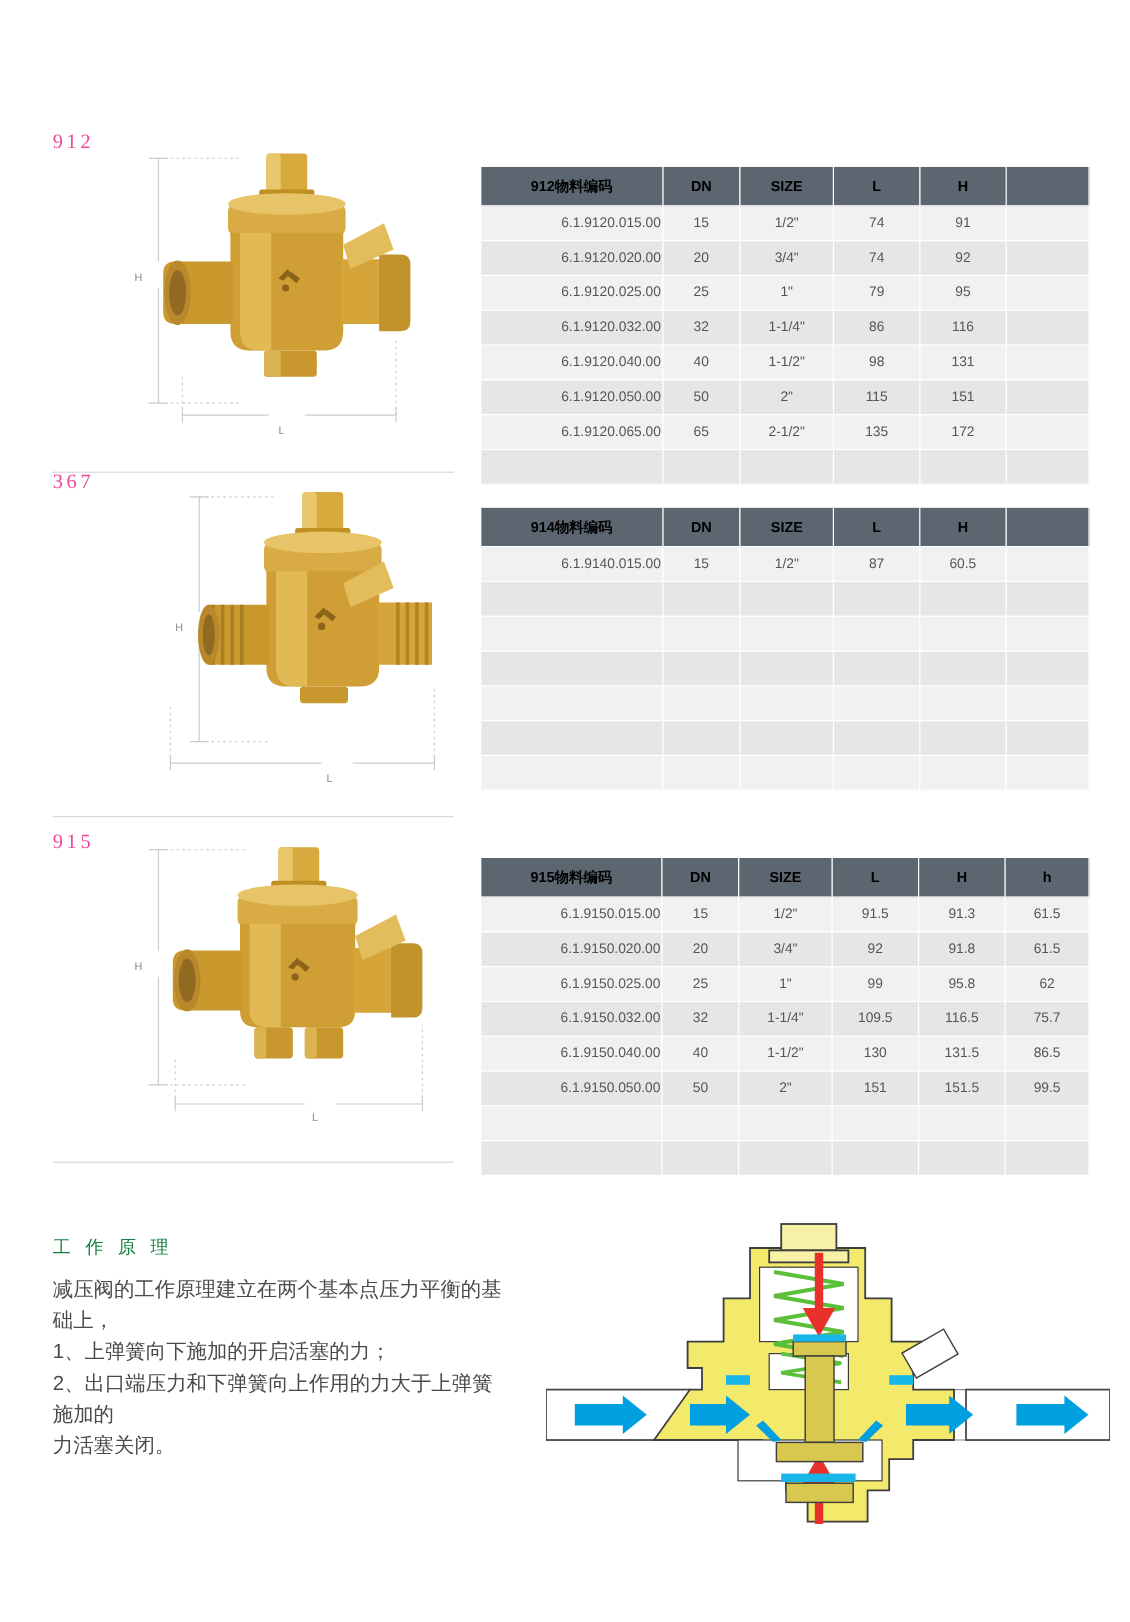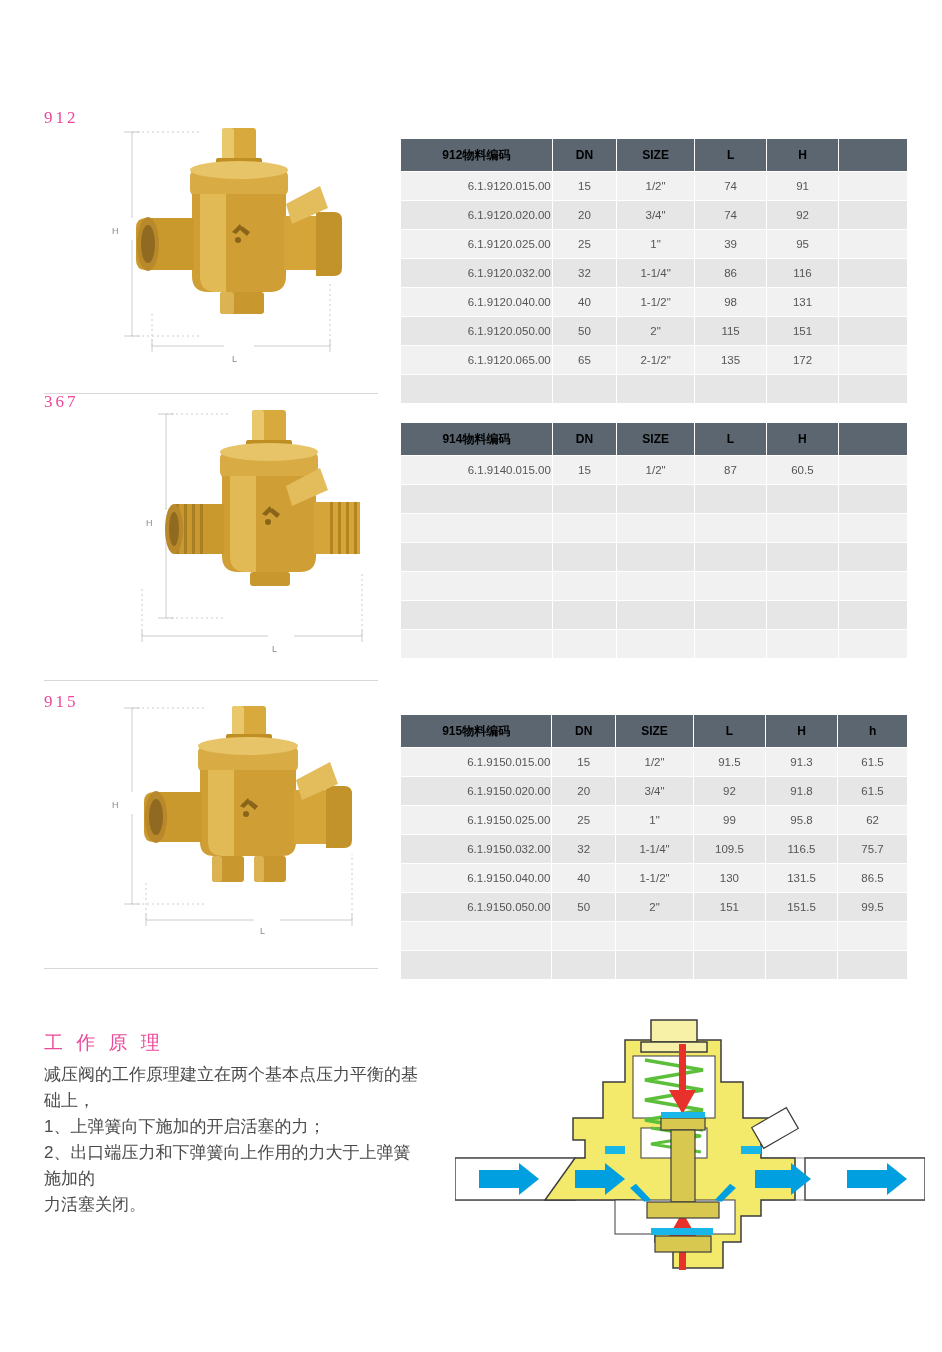--- a/index.html
+++ b/index.html
@@ -53,21 +53,21 @@
     text-align:center;
     border:1px solid #ffffff;
     background:#f1f1f1;
   }
   table tr.odd td{background:#e6e6e6;}
   table td.code{padding-left:14px;text-align:right;}
 
   
   .principle-title{
     position:absolute;left:44px;top:1030px;
-    font-size:19px;letter-spacing:4px;color:#ec4899;
+    font-size:15px;letter-spacing:4px;color:#15803d;
   }
   .principle-body{
     position:absolute;left:44px;top:1062px;width:380px;
     font-size:17px;line-height:26px;color:#4a4a4a;
   }
 
   
   .valve-fig{position:absolute;left:455px;top:1000px;width:470px;height:300px;}
 
   
@@ -161,21 +161,21 @@
           <td>20</td>
           <td>3/4"</td>
           <td>74</td>
           <td>92</td>
           <td></td>
         </tr>
         <tr>
           <td class="code">6.1.9120.025.00</td>
           <td>25</td>
           <td>1"</td>
-          <td>39</td>
+          <td>79</td>
           <td>95</td>
           <td></td>
         </tr>
         <tr class="odd">
           <td class="code">6.1.9120.032.00</td>
           <td>32</td>
           <td>1-1/4"</td>
           <td>86</td>
           <td>116</td>
           <td></td>

